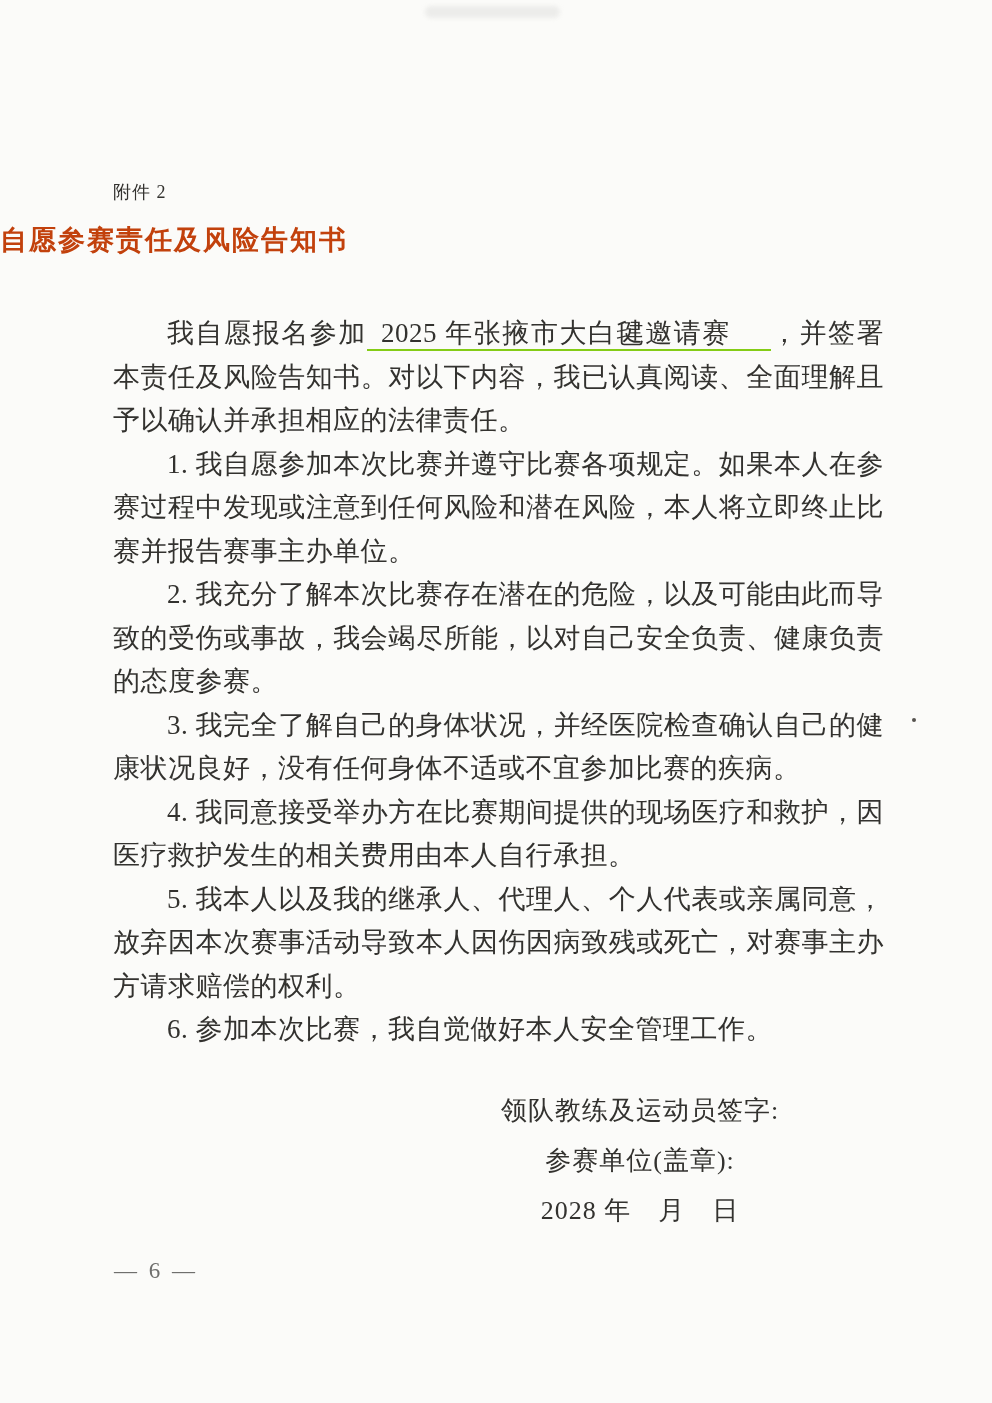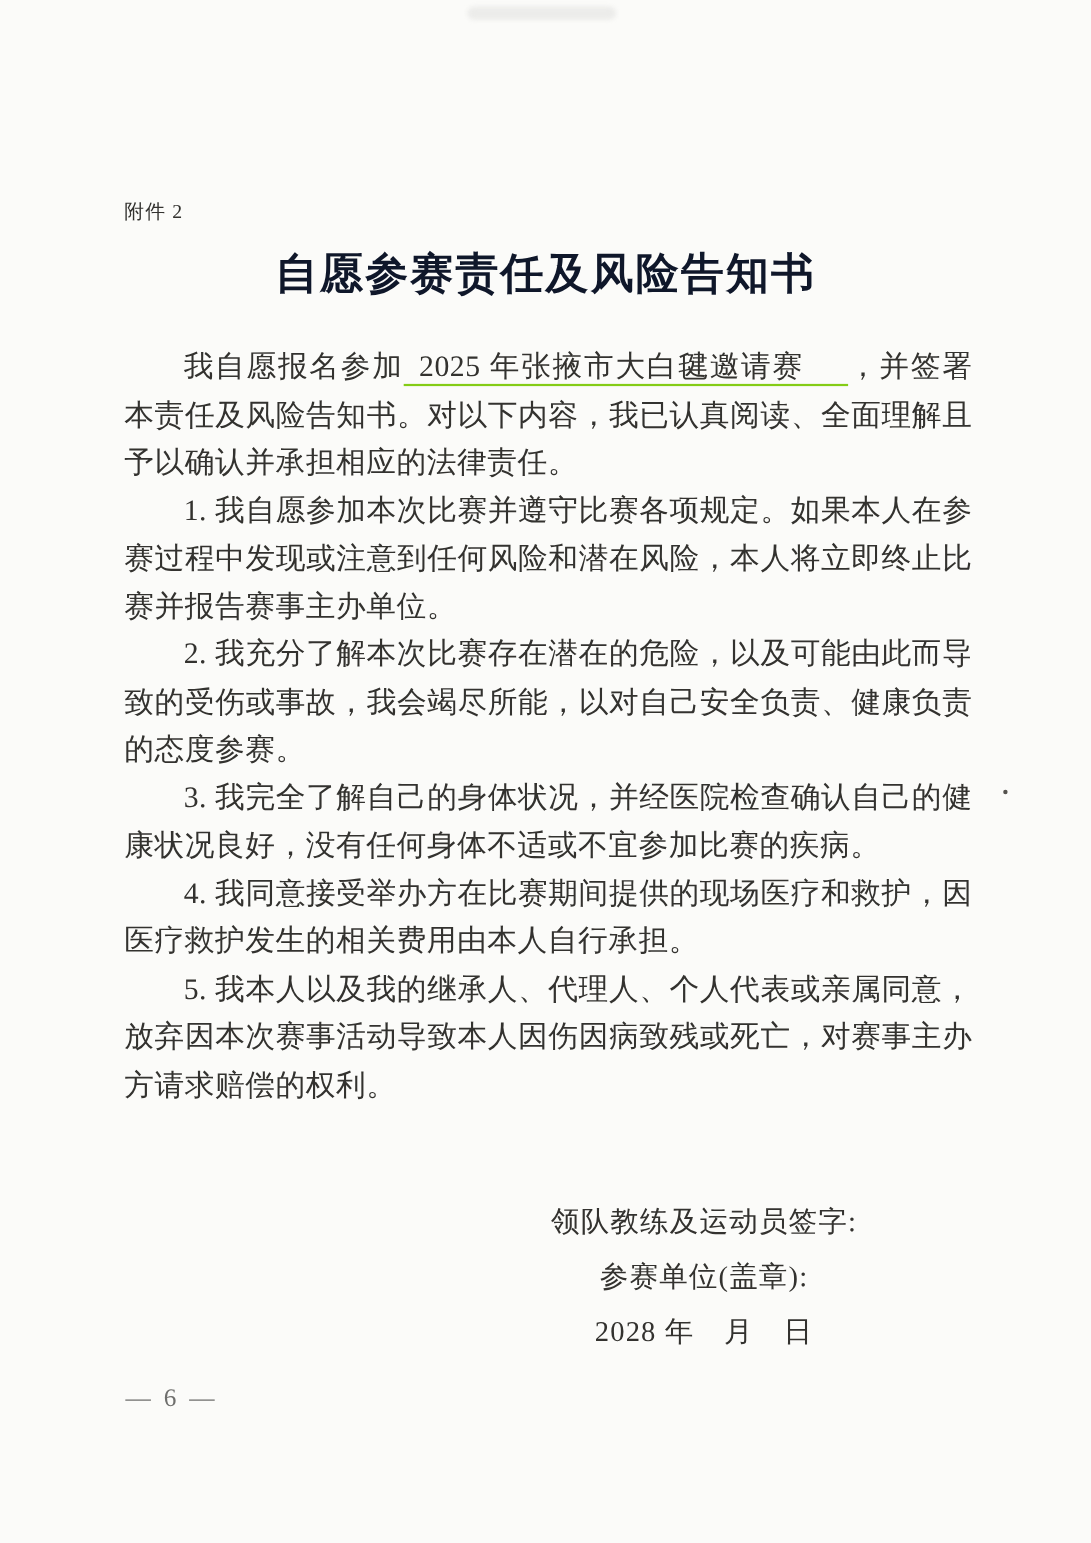--- a/index.html
+++ b/index.html
@@ -11,22 +11,22 @@
     overflow:hidden;
     font-family:"Liberation Serif","DejaVu Serif",serif;
     color:#33322f;
   }
   .attachment{
     position:absolute;left:113px;top:180px;
     font-size:18px;letter-spacing:1px;
   }
   .title{
     position:absolute;left:0;top:222px;width:100%;
-    margin:0;text-align:center;
-    font-size:39px;font-weight:bold;letter-spacing:2px;color:#0f172a;
+    margin:0;text-align:left;
+    font-size:27px;font-weight:bold;letter-spacing:2px;color:#c2410c;
   }
   .body-text{
     position:absolute;left:113px;top:312px;width:771px;
     font-size:27px;line-height:43.5px;
     letter-spacing:0.5px;
     text-align:justify;
   }
   .body-text p{margin:0;text-indent:2em;}
   .blank{
     border-bottom:2px solid #84cc16;
@@ -66,20 +66,21 @@
   <h1 class="title">自愿参赛责任及风险告知书</h1>
 
   <div class="body-text">
     <p><span>我自愿报名参加</span><span class="blank">2025 年张掖市大白毽邀请赛</span><span>，并签署本责任及风险告知书。对以下内容，我已认真阅读、全面理解且予以确认并承担相应的法律责任。</span></p>
 
     <p>1. 我自愿参加本次比赛并遵守比赛各项规定。如果本人在参赛过程中发现或注意到任何风险和潜在风险，本人将立即终止比赛并报告赛事主办单位。</p>
     <p>2. 我充分了解本次比赛存在潜在的危险，以及可能由此而导致的受伤或事故，我会竭尽所能，以对自己安全负责、健康负责的态度参赛。</p>
     <p>3. 我完全了解自己的身体状况，并经医院检查确认自己的健康状况良好，没有任何身体不适或不宜参加比赛的疾病。</p>
     <p>4. 我同意接受举办方在比赛期间提供的现场医疗和救护，因医疗救护发生的相关费用由本人自行承担。</p>
     <p>5. 我本人以及我的继承人、代理人、个人代表或亲属同意，放弃因本次赛事活动导致本人因伤因病致残或死亡，对赛事主办方请求赔偿的权利。</p>
+    <p>6. 参加本次比赛，我自觉做好本人安全管理工作。</p>
   </div>
 
   <div class="signature">
     <div>领队教练及运动员签字:</div>
     <div>参赛单位(盖章):</div>
     <div>2028 年　月　日</div>
   </div>
 
   <div class="pagenum">— 6 —</div>
 

